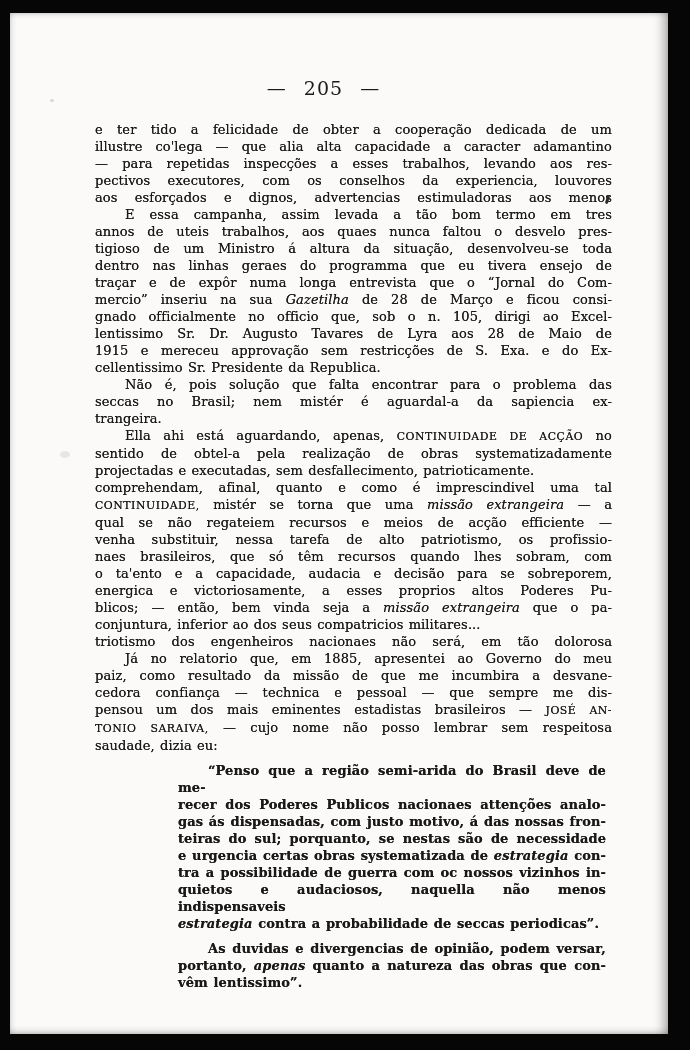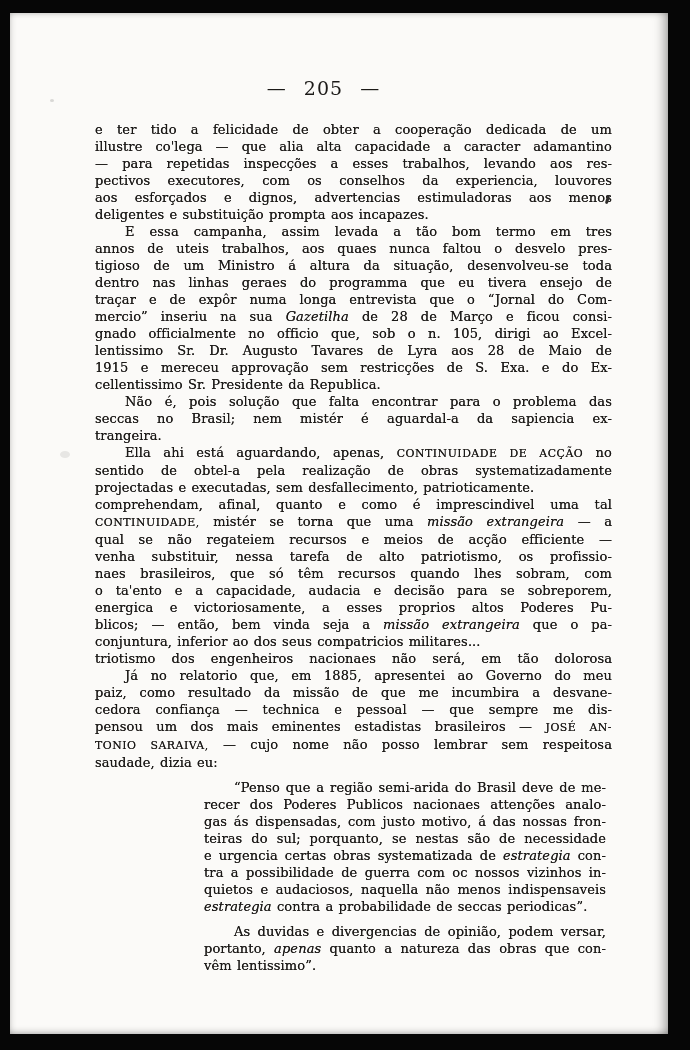--- a/index.html
+++ b/index.html
@@ -25,21 +25,21 @@
     text-align: center; font-size: 19px;
     letter-spacing: 1px; word-spacing: 10px;
   }
   .text-block {
     position: absolute; left: 85px; top: 108px; width: 517px;
     font-size: 13px; line-height: 17px;
     letter-spacing: 0.1px; word-spacing: 1px;
     text-shadow: 0 0 0.4px rgba(27,25,23,0.85);
   }
   .para { margin: 0; }
-  .para.quote { margin-left: 109px; margin-right: 6px; margin-top: 8px; }
+  .para.quote { margin-left: 83px; margin-right: 6px; margin-top: 8px; font-weight: bold; }
   .line {
     text-align: justify;
     text-align-last: justify;
     min-height: 17px;
   }
   .line.last { text-align-last: left; }
   .line.indent { text-indent: 30px; }
   .i  { font-style: italic; }
   .sc { font-size: 0.84em; letter-spacing: 0.5px; }
   .artifact { position: absolute; }
@@ -62,21 +62,20 @@
 <div class="page">
   <div class="page-number">— 205 —</div>
 
   <div class="text-block">
       <div class="para">
         <div class="line"><span>e ter tido a felicidade de obter a cooperação dedicada de um</span></div>
         <div class="line"><span>illustre co'lega — que alia alta capacidade a caracter adamantino</span></div>
         <div class="line"><span>— para repetidas inspecções a esses trabalhos, levando aos res-</span></div>
         <div class="line"><span>pectivos executores, com os conselhos da experiencia, louvores</span></div>
         <div class="line"><span>aos esforçados e dignos, advertencias estimuladoras aos menos</span></div>
-        <div class="line last"><span>deligentes e substituição prompta aos incapazes.</span></div>
       </div>
       <div class="para">
         <div class="line indent"><span>E essa campanha, assim levada a tão bom termo em tres</span></div>
         <div class="line"><span>annos de uteis trabalhos, aos quaes nunca faltou o desvelo pres-</span></div>
         <div class="line"><span>tigioso de um Ministro á altura da situação, desenvolveu-se toda</span></div>
         <div class="line"><span>dentro nas linhas geraes do programma que eu tivera ensejo de</span></div>
         <div class="line"><span>traçar e de expôr numa longa entrevista que o “Jornal do Com-</span></div>
         <div class="line"><span>mercio” inseriu na sua </span><span class="i">Gazetilha</span><span> de 28 de Março e ficou consi-</span></div>
         <div class="line"><span>gnado officialmente no officio que, sob o n. 105, dirigi ao Excel-</span></div>
         <div class="line"><span>lentissimo Sr. Dr. Augusto Tavares de Lyra aos 28 de Maio de</span></div>

